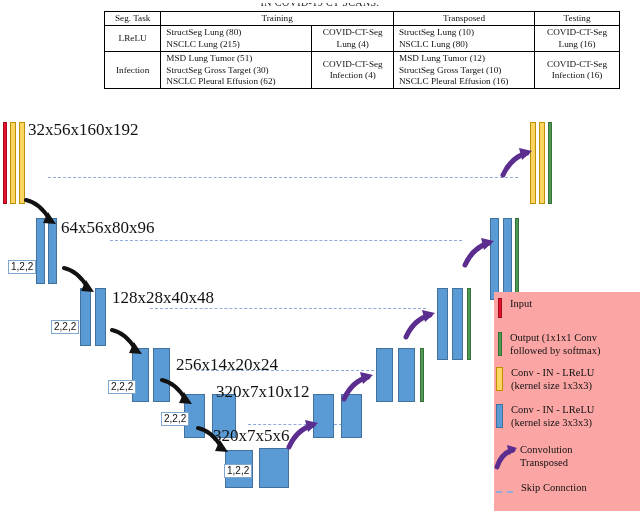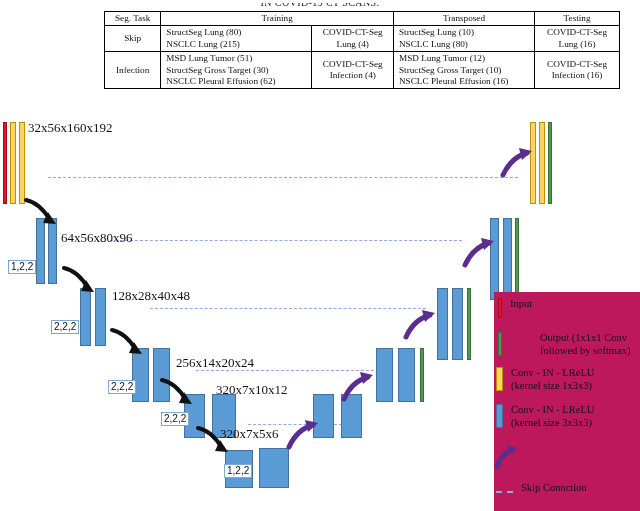--- a/index.html
+++ b/index.html
@@ -22,30 +22,30 @@
   table thead th{font-weight:normal;}
   td.left{text-align:left;padding-left:5px;}
   .cellline{display:block;white-space:nowrap;}
   
   #diagram{position:absolute;left:0;top:112px;width:640px;height:399px;}
   .bar{position:absolute;box-sizing:border-box;}
   .blue{background:#5B9BD5;border:1px solid #41719C;}
   .yellow{background:#FCD462;border:1px solid #BF9000;}
   .red{background:#E8112D;border:1px solid #A00B1E;}
   .green{background:#4E9A51;border:1px solid #36703A;}
-  .dimlabel{position:absolute;font-size:13px;white-space:nowrap;color:#111;}
+  .dimlabel{position:absolute;font-size:17px;white-space:nowrap;color:#111;}
   .stride{
     position:absolute;border:1px solid #7FA8D0;background:#ffffff;
     font-family:"Liberation Sans", sans-serif;font-size:10px;
     padding:0px 2px;line-height:12px;white-space:nowrap;color:#111;
   }
   .skip{position:absolute;height:0;border-top:1px dashed #8FAADC;}
   .arrow{position:absolute;}
   
-  #legend{position:absolute;left:494px;top:292px;width:146px;height:219px;background:#be185d;}
+  #legend{position:absolute;left:494px;top:292px;width:146px;height:219px;background:#fca5a5;}
   .lg-row{position:absolute;display:flex;align-items:flex-start;}
   .lg-sw{flex:0 0 auto;margin-right:8px;box-sizing:border-box;}
   .lg-txt{font-size:10.5px;line-height:12.5px;color:#111;}
 </style>
 </head>
 <body>
 
 <div id="caption">IN COVID-19 CT SCANS.</div>
 
 <div id="tbl-wrap">
@@ -53,21 +53,21 @@
     <thead>
       <tr>
         <th style="width:62px">Seg. Task</th>
         <th colspan="2">Training</th>
         <th style="width:152px">Transposed</th>
         <th style="width:92px">Testing</th>
       </tr>
     </thead>
     <tbody>
       <tr>
-        <td>Skip</td>
+        <td>LReLU</td>
         <td class="left" style="width:168px">
           <span class="cellline">StructSeg Lung (80)</span>
           <span class="cellline">NSCLC Lung (215)</span>
         </td>
         <td style="width:86px">
           <span class="cellline">COVID-CT-Seg</span>
           <span class="cellline">Lung (4)</span>
         </td>
         <td class="left">
           <span class="cellline">StructSeg Lung (10)</span>
@@ -111,41 +111,41 @@
   <div class="skip" style="left:196px;top:258px;width:188px;"></div>
   <div class="skip" style="left:248px;top:312px;width:94px;"></div>
 
   <div class="bar red" style="left:3px;top:10px;width:4px;height:82px;"></div>
   <div class="bar yellow" style="left:10px;top:10px;width:6px;height:82px;"></div>
   <div class="bar yellow" style="left:19px;top:10px;width:6px;height:82px;"></div>
   <div class="dimlabel" style="left:28px;top:8px;">32x56x160x192</div>
 
   <div class="bar blue" style="left:36px;top:106px;width:9px;height:66px;"></div>
   <div class="bar blue" style="left:48px;top:106px;width:9px;height:66px;"></div>
-  <div class="dimlabel" style="left:61px;top:106px;margin-top:12px;">64x56x80x96</div>
+  <div class="dimlabel" style="left:61px;top:106px;">64x56x80x96</div>
   <div class="stride" style="left:8px;top:148px;">1,2,2</div>
 
   <div class="bar blue" style="left:80px;top:176px;width:11px;height:58px;"></div>
   <div class="bar blue" style="left:95px;top:176px;width:11px;height:58px;"></div>
   <div class="dimlabel" style="left:112px;top:176px;">128x28x40x48</div>
   <div class="stride" style="left:51px;top:208px;">2,2,2</div>
 
   <div class="bar blue" style="left:132px;top:236px;width:17px;height:54px;"></div>
   <div class="bar blue" style="left:153px;top:236px;width:17px;height:54px;"></div>
   <div class="dimlabel" style="left:176px;top:243px;">256x14x20x24</div>
   <div class="stride" style="left:108px;top:268px;">2,2,2</div>
 
   <div class="bar blue" style="left:184px;top:282px;width:21px;height:44px;"></div>
   <div class="bar blue" style="left:212px;top:282px;width:24px;height:44px;"></div>
   <div class="dimlabel" style="left:216px;top:270px;">320x7x10x12</div>
   <div class="stride" style="left:161px;top:300px;">2,2,2</div>
 
   <div class="bar blue" style="left:225px;top:338px;width:28px;height:38px;"></div>
   <div class="bar blue" style="left:259px;top:336px;width:30px;height:40px;"></div>
-  <div class="dimlabel" style="left:213px;top:314px;padding-left:7px;">320x7x5x6</div>
+  <div class="dimlabel" style="left:213px;top:314px;">320x7x5x6</div>
   <div class="stride" style="left:224px;top:352px;">1,2,2</div>
 
   <div class="bar blue" style="left:313px;top:282px;width:21px;height:44px;"></div>
   <div class="bar blue" style="left:341px;top:282px;width:21px;height:44px;"></div>
 
   <div class="bar blue" style="left:376px;top:236px;width:17px;height:54px;"></div>
   <div class="bar blue" style="left:398px;top:236px;width:17px;height:54px;"></div>
   <div class="bar green" style="left:420px;top:236px;width:4px;height:54px;"></div>
 
   <div class="bar blue" style="left:437px;top:176px;width:11px;height:72px;"></div>
@@ -205,21 +205,21 @@
 
 <div id="legend">
 
   <div class="lg-row" style="left:4px;top:6px;">
     <span class="lg-sw bar red" style="position:relative;left:0;top:0;width:4px;height:20px;display:inline-block;"></span>
     <span class="lg-txt">
       <span>Input</span>
     </span>
   </div>
 
-  <div class="lg-row" style="left:4px;top:40px;gap:30px;">
+  <div class="lg-row" style="left:4px;top:40px;">
     <span class="lg-sw bar green" style="position:relative;left:0;top:0;width:4px;height:24px;display:inline-block;"></span>
     <span class="lg-txt">
       <span style="display:block">Output (1x1x1 Conv</span>
       <span style="display:block">followed by softmax)</span>
     </span>
   </div>
 
   <div class="lg-row" style="left:2px;top:75px;">
     <span class="lg-sw bar yellow" style="position:relative;left:0;top:0;width:7px;height:24px;display:inline-block;"></span>
     <span class="lg-txt">
@@ -234,20 +234,24 @@
       <span style="display:block">Conv - IN - LReLU</span>
       <span style="display:block">(kernel size 3x3x3)</span>
     </span>
   </div>
 
   <div class="lg-row" style="left:0px;top:152px;">
     <svg class="lg-sw" width="24" height="26" viewBox="0 0 24 26" style="margin-right:2px;">
       <path d="M3,23 C6,14 11,8 19,6" stroke="#5B2D8E" stroke-width="5" fill="none" stroke-linecap="round"></path>
       <polygon points="13,1 23,4 15,11" fill="#5B2D8E"></polygon>
     </svg>
+    <span class="lg-txt">
+      <span style="display:block">Convolution</span>
+      <span style="display:block">Transposed</span>
+    </span>
   </div>
 
   <div class="lg-row" style="left:2px;top:190px;align-items:center;">
     <span class="lg-sw" style="width:17px;height:0;border-top:2px dashed #8FAADC;display:inline-block;margin-top:7px;"></span>
     <span class="lg-txt">
       <span>Skip Connction</span>
     </span>
   </div>
 </div>
 

